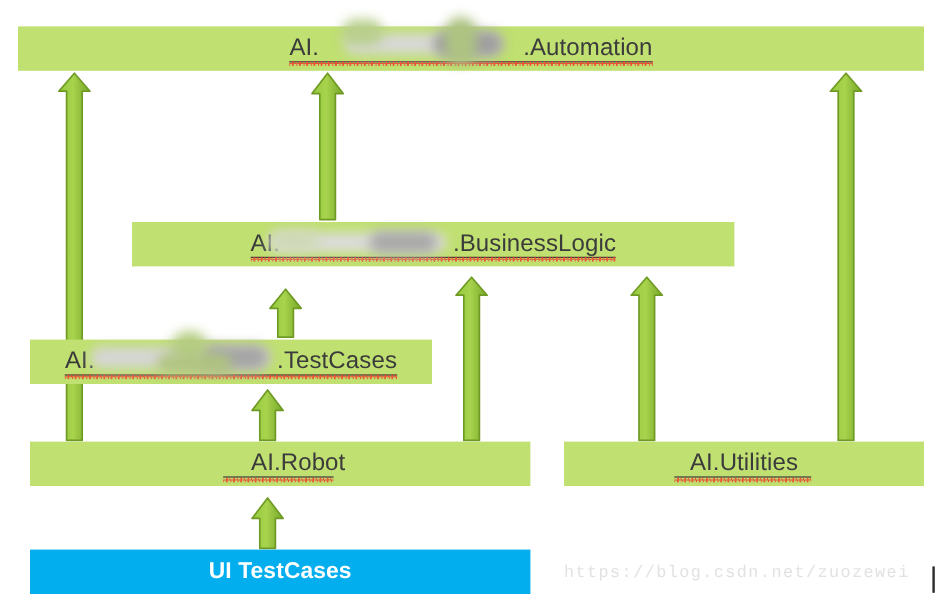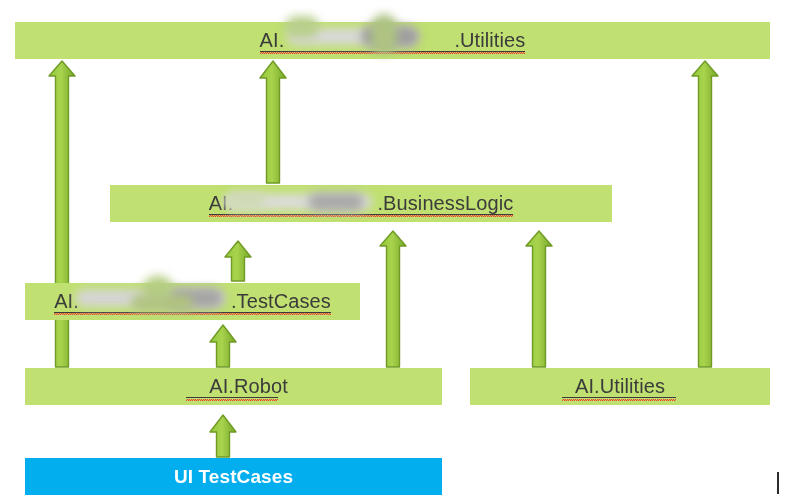--- a/index.html
+++ b/index.html
@@ -106,20 +106,21 @@
     height: 22px;
     background: #2b2b2b;
     z-index: 6;
   }
 </style>
 </head>
 <body>
 
 <div id="canvas">
 
+  <div class="watermark" style="left:470px; top:470px;">https://blog.csdn.net/zuozewei</div>
   <div class="wm-tick" style="left:777px; top:472px;"></div>
 
   <div class="arrow" style="left:47px; top:58px; width:30px; height:312px;">
     <svg width="30" height="312" viewBox="0 0 30 312" preserveAspectRatio="none">
       <defs>
         <linearGradient id="ag1" x1="0" y1="0" x2="1" y2="0">
           <stop offset="0%" stop-color="#93c93c"></stop>
           <stop offset="45%" stop-color="#a8d34d"></stop>
           <stop offset="100%" stop-color="#76a828"></stop>
         </linearGradient>
@@ -214,21 +215,21 @@
           <stop offset="45%" stop-color="#a8d34d"></stop>
           <stop offset="100%" stop-color="#76a828"></stop>
         </linearGradient>
       </defs>
       <polygon points="15,3 28,20 21.5,20 21.5,45 8.5,45 8.5,20 2,20" fill="url(#ag8)" stroke="#6f9a24" stroke-width="1.4" stroke-linejoin="round"></polygon>
     </svg>
   </div>
 
   <div class="bar bar-green" style="left:15px; top:22px; width:755px; height:37px;">
     <span class="bar-label">
-      <span>AI.</span><span style="display:inline-block;width:170px;"></span><span>.Utilities</span>
+      <span>AI.</span><span style="display:inline-block;width:170px;"></span><span>.Automation</span>
       <span class="underline"></span>
       <span class="squiggle"></span>
     </span>
   </div>
 
   <div class="blur-wrap" style="left:283px; top:14px; width:160px; height:46px;">
     <div class="blob" style="left:4px;  top:14px; width:130px; height:17px; background:#d8d8d8;"></div>
     <div class="blob" style="left:78px; top:12px; width:58px;  height:21px; background:#9e9e9e;"></div>
     <div class="blob" style="left:2px;  top:2px;  width:34px;  height:22px; background:#b9cf8d;"></div>
     <div class="blob" style="left:88px; top:0px;  width:26px;  height:40px; background:#aec382;"></div>

